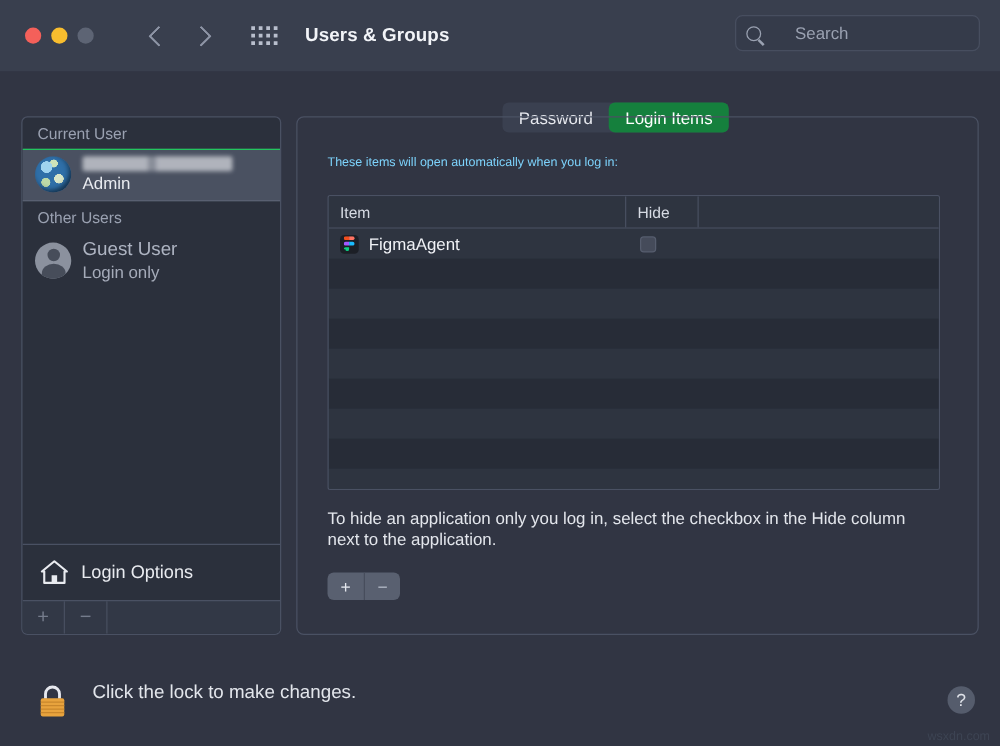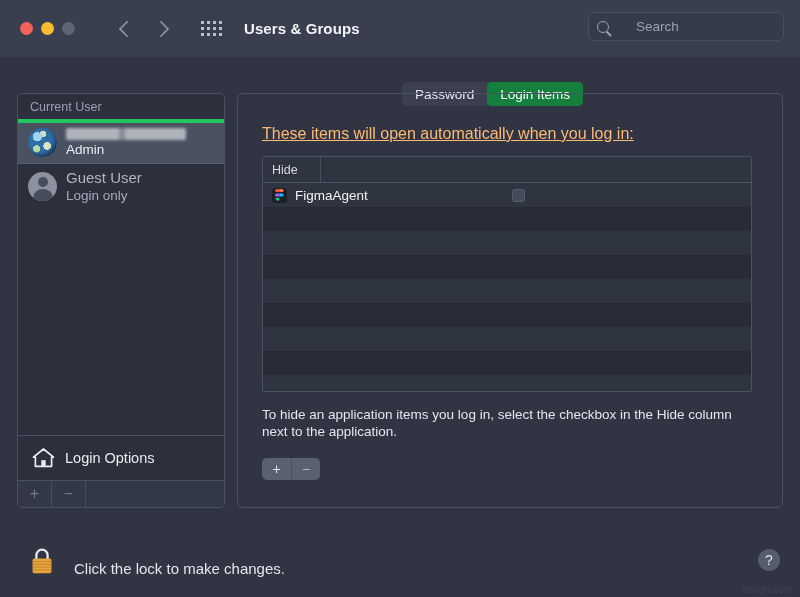--- a/index.html
+++ b/index.html
@@ -87,21 +87,21 @@
     font-size: 12.5px; color: #9aa1b1;
     padding: 6px 0 5px 12px;
   }
   .user-row {
     display: flex; align-items: center;
     padding: 5px 10px 6px 10px;
     gap: 9px;
   }
   .user-row.selected {
     background: #4a5161;
-    border-top: 4px solid #22c55e;
+    border-top: 1px solid #22c55e;
     border-bottom: 1px solid #596071;
   }
   .avatar { width: 29px; height: 29px; border-radius: 50%; flex: none; position: relative; overflow: hidden; }
   .avatar.globe {
     background:
       radial-gradient(circle at 32% 30%, #9fd3ef 0 16%, rgba(0,0,0,0) 17%),
       radial-gradient(circle at 66% 62%, #d9e6c8 0 14%, rgba(0,0,0,0) 15%),
       radial-gradient(circle at 52% 20%, #cfe3b9 0 11%, rgba(0,0,0,0) 12%),
       radial-gradient(circle at 30% 72%, #bcd9a8 0 12%, rgba(0,0,0,0) 13%),
       radial-gradient(circle at 38% 34%, #2f6fa8 0 60%, #16436e 100%);
@@ -174,21 +174,21 @@
 
   
   #panel {
     position: absolute; left: 237px; top: 93px;
     width: 546px; height: 415px;
     border: 1px solid #4a5163;
     border-radius: 6px;
   }
   #intro-text {
     position: absolute; left: 24px; top: 31px;
-    font-size: 16px; color: #fdba74; text-decoration: underline;
+    font-size: 10px; color: #7dd3fc;
   }
   #table {
     position: absolute; left: 24px; top: 62px;
     width: 490px; height: 236px;
     border: 1px solid #4a5163;
     border-radius: 2px;
     overflow: hidden;
     background: #2b303c;
   }
   #thead {
@@ -239,21 +239,21 @@
   }
   .ar-btn {
     width: 29px; display: flex; align-items: center; justify-content: center;
     font-size: 14px; color: #e4e7ee;
   }
   .ar-btn.minus { border-left: 1px solid #474d5c; color: #b6bcc9; }
 
   
   #lock-row {
     position: absolute; left: 28px; bottom: 20px;
-    display: flex; align-items: flex-end; gap: 18px;
+    display: flex; align-items: flex-start; gap: 18px;
   }
   #lock-icon { width: 28px; height: 32px; position: relative; }
   #lock-label { font-size: 15px; color: #e3e6ec; }
 
   #help-btn {
     position: absolute; right: 20px; bottom: 26px;
     width: 22px; height: 22px; border-radius: 50%;
     background: #555c6c; color: #dfe2e9;
     font-size: 14px; display: flex; align-items: center; justify-content: center;
   }
@@ -307,20 +307,21 @@
     <div class="group-header">Current User</div>
 
     <div class="user-row selected">
       <span class="avatar globe"></span>
       <span class="user-text">
         <span class="redacted"></span>
         <span class="user-sub">Admin</span>
       </span>
     </div>
 
+    <div class="group-header">Other Users</div>
 
     <div class="user-row">
       <span class="avatar person"></span>
       <span class="user-text">
         <span class="user-name-big">Guest User</span>
         <span class="user-sub-dim">Login only</span>
       </span>
     </div>
 
     <div id="login-options">
@@ -344,20 +345,21 @@
     <span class="tab active">Login Items</span>
   </div>
 
   <div id="panel">
 
     <div id="intro-text">These items will open automatically when you log in:</div>
 
     <div id="table">
 
       <div id="thead">
+        <span class="th item">Item</span>
         <span class="th hide">Hide</span>
         <span class="th pad"></span>
       </div>
 
       <div class="trow odd">
         <span class="cell-item">
           <span class="figma-icon">
             <svg width="9" height="13" viewBox="0 0 9 13">
               <path d="M0 1.5A1.5 1.5 0 0 1 1.5 0H4.3v3H1.5A1.5 1.5 0 0 1 0 1.5z" fill="#f24e1e"></path>
               <path d="M4.3 0h2.8a1.5 1.5 0 0 1 0 3H4.3z" fill="#ff7262"></path>
@@ -377,21 +379,21 @@
       <div class="trow even"></div>
       <div class="trow odd"></div>
       <div class="trow even"></div>
       <div class="trow odd"></div>
       <div class="trow even"></div>
       <div class="trow odd"></div>
       <div class="trow even"></div>
       <div class="trow odd"></div>
     </div>
 
-    <div id="footnote">To hide an application items you log in, select the checkbox in the Hide column next to the application.</div>
+    <div id="footnote">To hide an application only you log in, select the checkbox in the Hide column next to the application.</div>
 
     <div id="addremove">
       <span class="ar-btn plus">+</span>
       <span class="ar-btn minus">−</span>
     </div>
   </div>
 
   <div id="lock-row">
     <span id="lock-icon">
       <svg width="28" height="32" viewBox="0 0 28 32">

